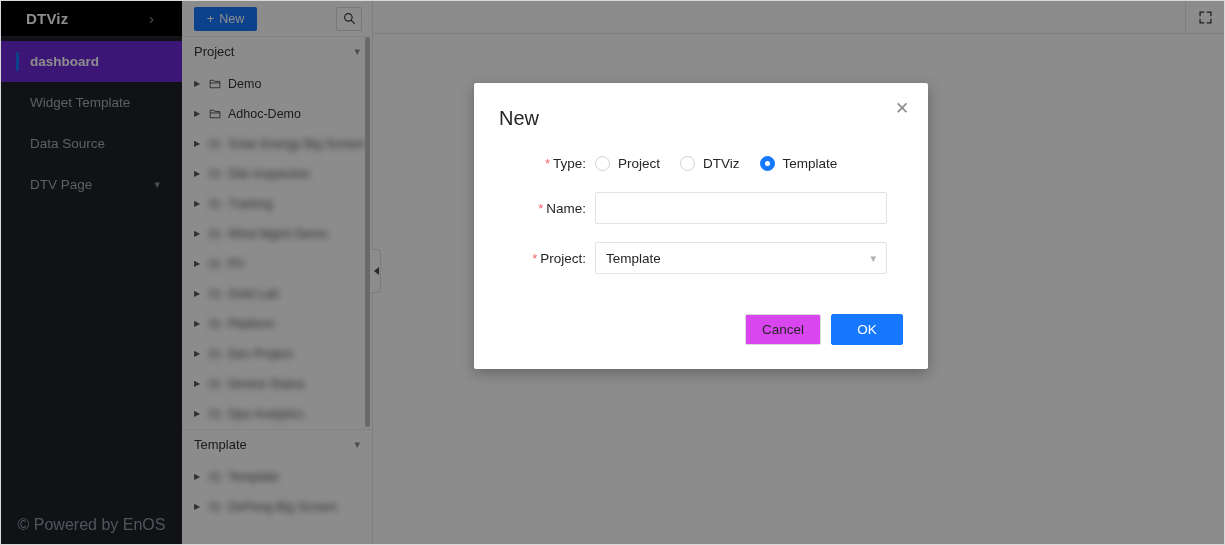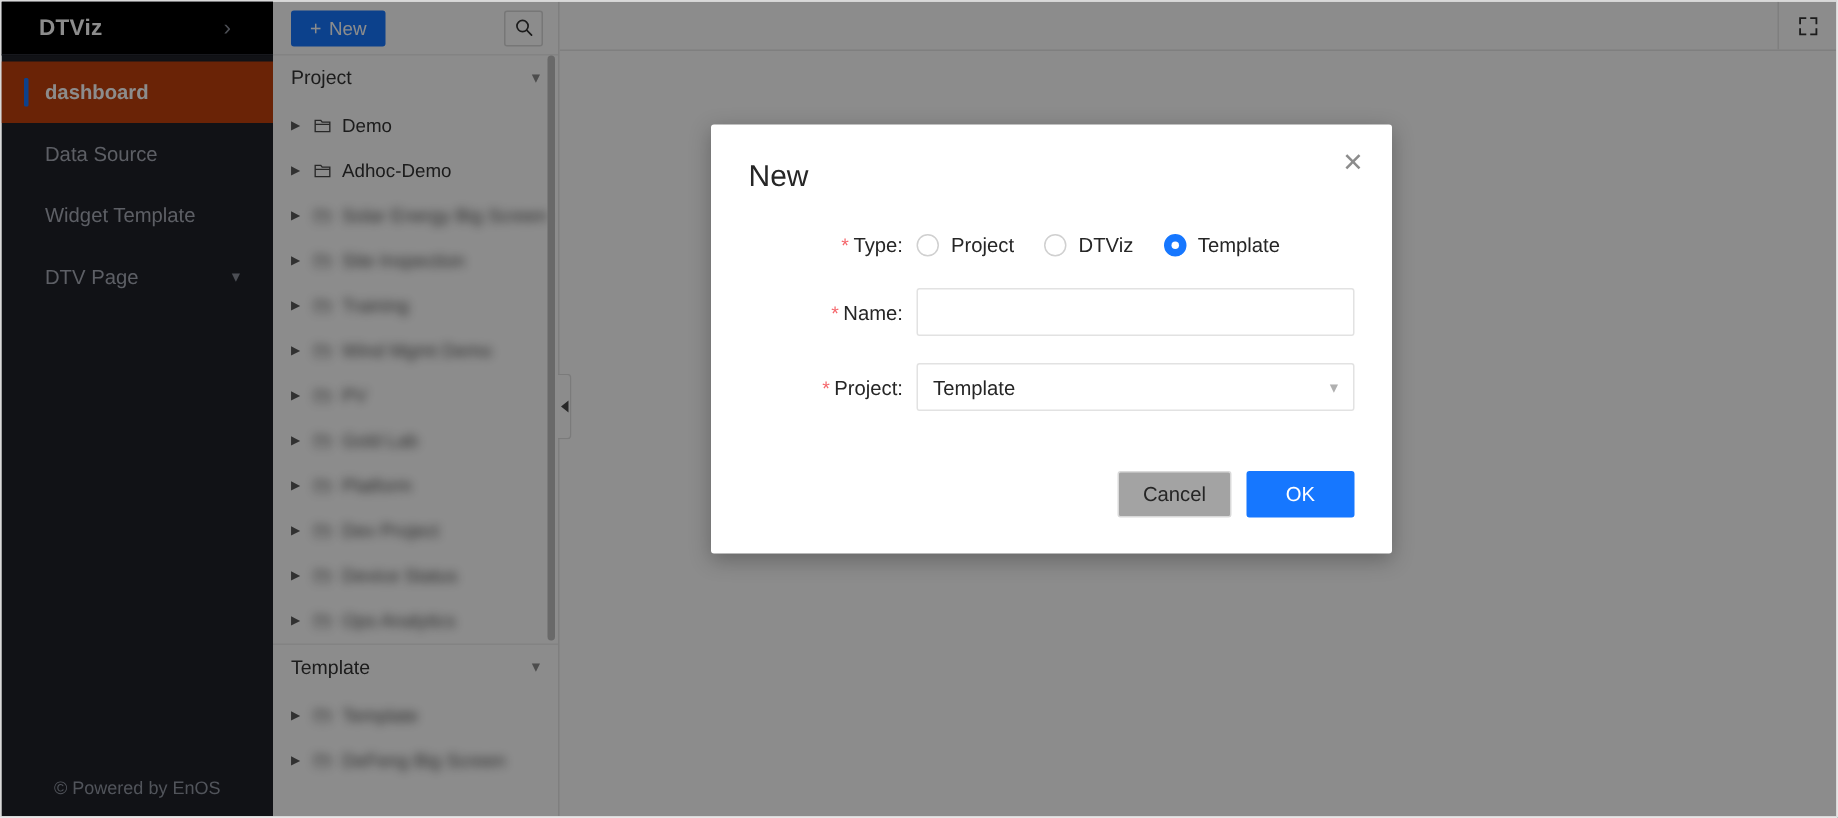--- a/index.html
+++ b/index.html
@@ -58,21 +58,21 @@
     position: relative;
     height: 41px;
     display: flex;
     align-items: center;
     padding-left: 29px;
     font-size: 13.5px;
     color: #a9adb8;
     cursor: pointer;
   }
   .nav-item.active {
-    background: #c2410c;
+    background: #6d28d9;
     color: #ffffff;
     font-weight: bold;
   }
   .nav-item.active::before {
     content: "";
     position: absolute;
     left: 15px; top: 11px;
     width: 3px; height: 19px;
     background: #1677ff;
     border-radius: 1px;
@@ -84,21 +84,21 @@
     color: #8b8f9a;
   }
   .sidebar-footer {
     position: absolute;
     left: 0; bottom: 0;
     width: 181px;
     height: 42px;
     display: flex;
     align-items: center;
     justify-content: center;
-    font-size: 12px;
+    font-size: 16px;
     color: #9499a5;
   }
 
   
   .tree-panel {
     position: absolute;
     left: 181px; top: 0;
     width: 191px;
     height: 545px;
     background: #ffffff;
@@ -270,21 +270,21 @@
     right: 15px; top: 14px;
     width: 22px; height: 22px;
     display: flex;
     align-items: center;
     justify-content: center;
     color: #8c8c8c;
     font-size: 17px;
     line-height: 1;
     cursor: pointer;
   }
-  .modal-body { padding: 22px 25px 0 13px; margin-left: 16px; }
+  .modal-body { padding: 22px 25px 0 13px; }
   .form-row {
     display: flex;
     align-items: center;
     margin-bottom: 18px;
   }
   .form-label {
     width: 108px;
     text-align: right;
     font-size: 13.5px;
     color: #262626;
@@ -362,21 +362,21 @@
   .btn {
     height: 31px;
     min-width: 72px;
     border-radius: 2px;
     font-size: 13.5px;
     font-family: inherit;
     cursor: pointer;
     padding: 0 16px;
   }
   .btn-cancel {
-    background: #a3a3a3;
+    background: #d946ef;
     border: 1px solid #d9d9d9;
     color: #262626;
   }
   .btn-ok {
     background: #1677ff;
     border: 1px solid #1677ff;
     color: #ffffff;
   }
 </style>
 </head>
@@ -388,24 +388,24 @@
     <div class="sidebar-header">
       <span class="sidebar-brand">DTViz</span>
       <span class="brand-chevron">›</span>
     </div>
 
     <nav class="nav">
       <div class="nav-item active">
         <span>dashboard</span>
       </div>
       <div class="nav-item">
+        <span>Widget Template</span>
+      </div>
+      <div class="nav-item">
         <span>Data Source</span>
-      </div>
-      <div class="nav-item">
-        <span>Widget Template</span>
       </div>
       <div class="nav-item">
         <span>DTV Page</span>
         <span class="nav-chevron">▾</span>
       </div>
     </nav>
 
     <div class="sidebar-footer">
       <span>© Powered by EnOS</span>
     </div>

